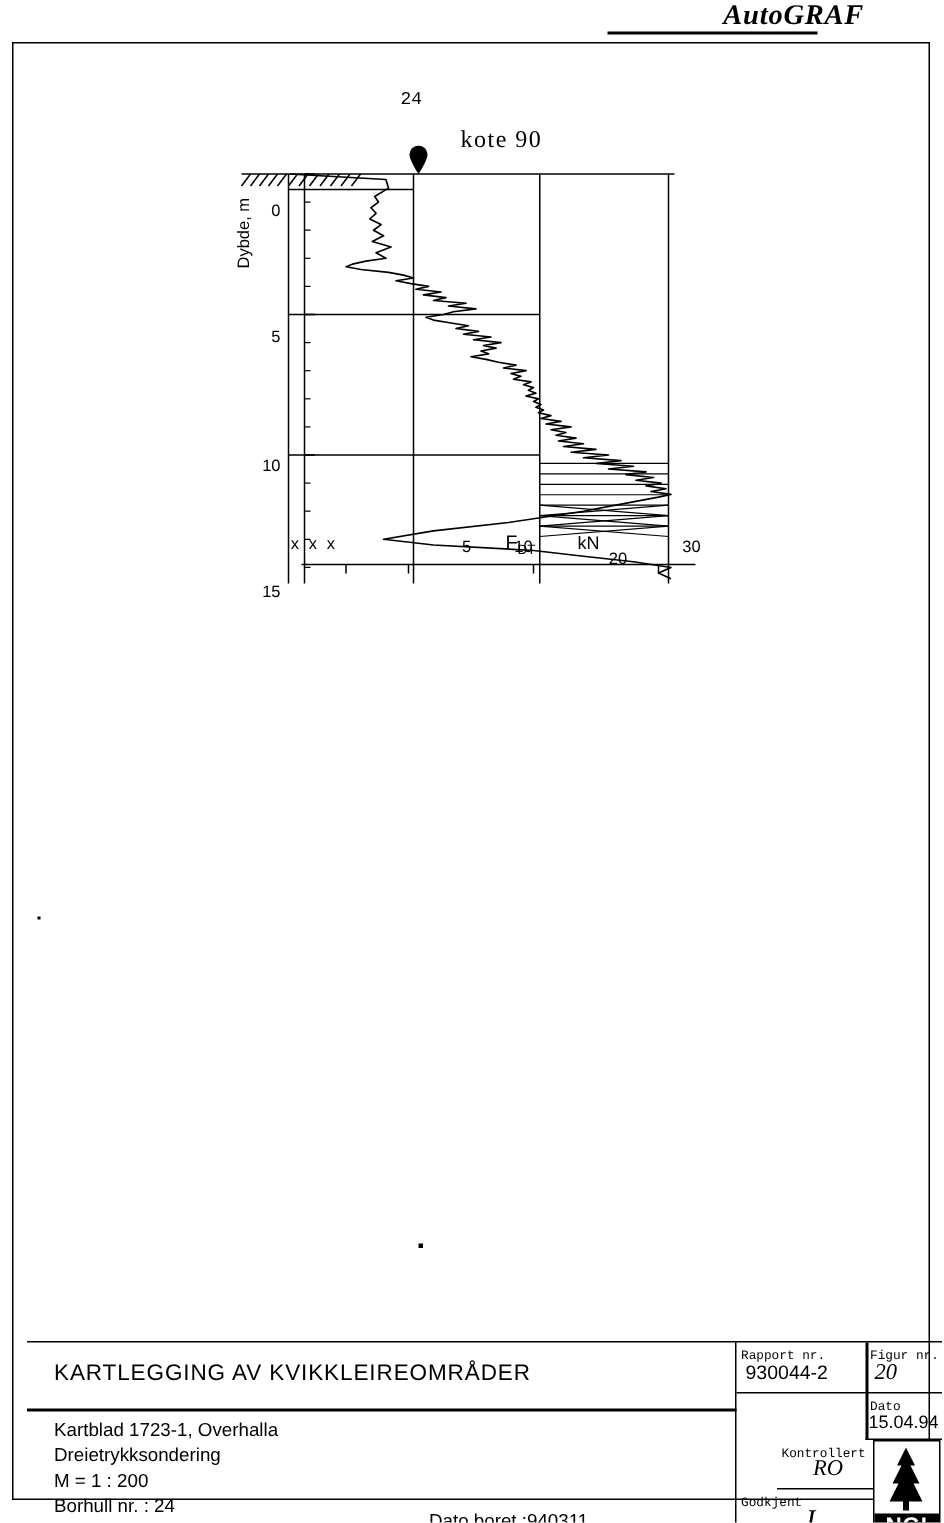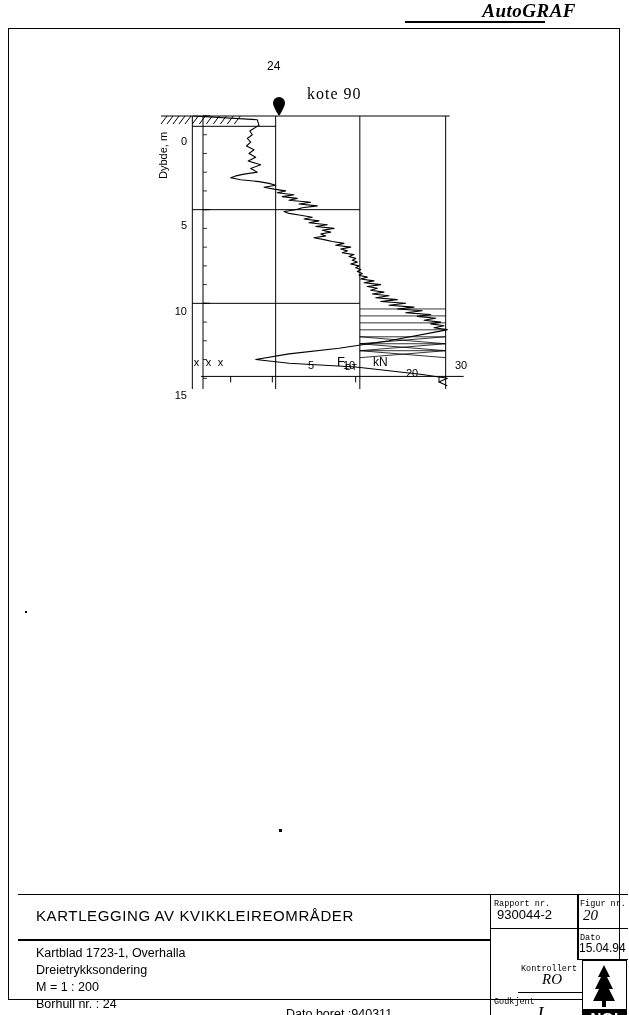--- a/index.html
+++ b/index.html
@@ -56,21 +56,21 @@
     left: 150px;
     top: 30px;
     width: 340px;
     height: 330px;
   }
   .plot-title {
     position: absolute;
     left: 108px;
     top: 0px;
     font-size: 12px;
-    font-family: Liberation Sans, sans-serif;
+    font-family: Liberation Mono, monospace;
   }
   .kote-label {
     position: absolute;
     left: 148px;
     top: 26px;
     font-size: 16px;
     font-family: "Liberation Serif", serif;
     letter-spacing: 1px;
   }
   .axis-ylabel {
@@ -86,21 +86,21 @@
     position: absolute;
     left: 178px;
     top: 295px;
     font-size: 13px;
     white-space: nowrap;
   }
   .axis-xlabel sub {
     font-size: 9px;
   }
   .axis-xlabel .unit {
-    margin-left: 16px;
+    margin-left: 28px;
     font-size: 12px;
   }
   .ytick {
     position: absolute;
     font-size: 11px;
     text-align: right;
     width: 22px;
   }
   .xtick {
     position: absolute;

